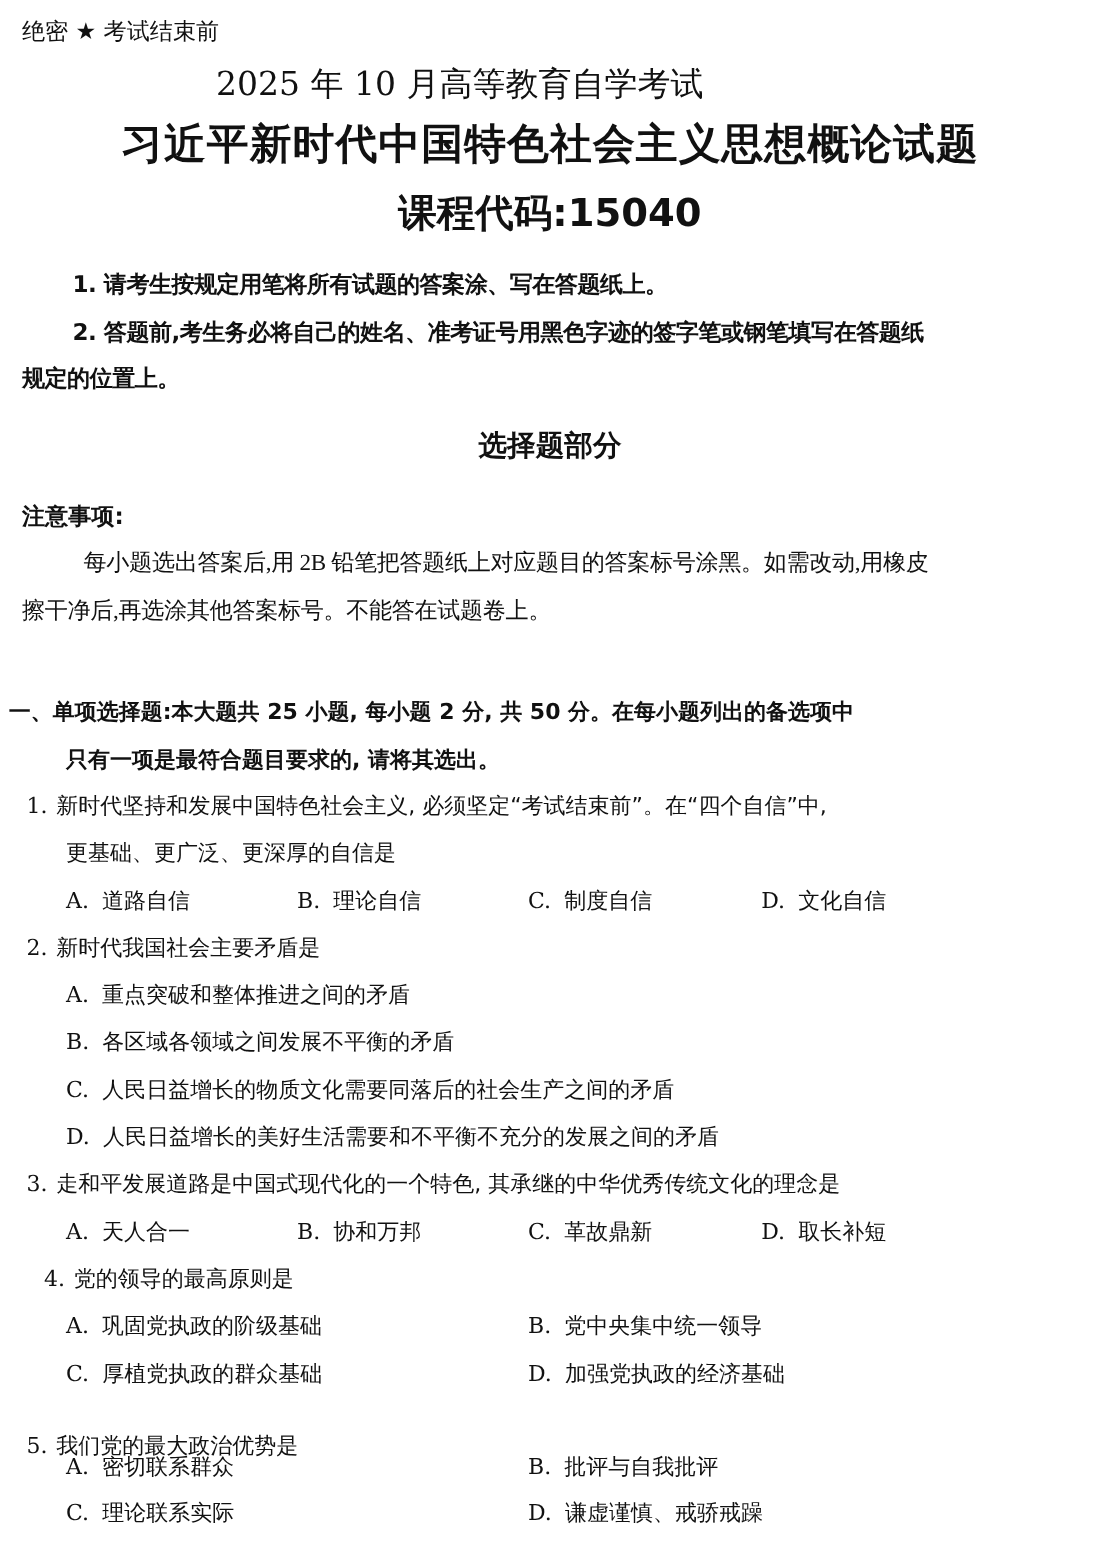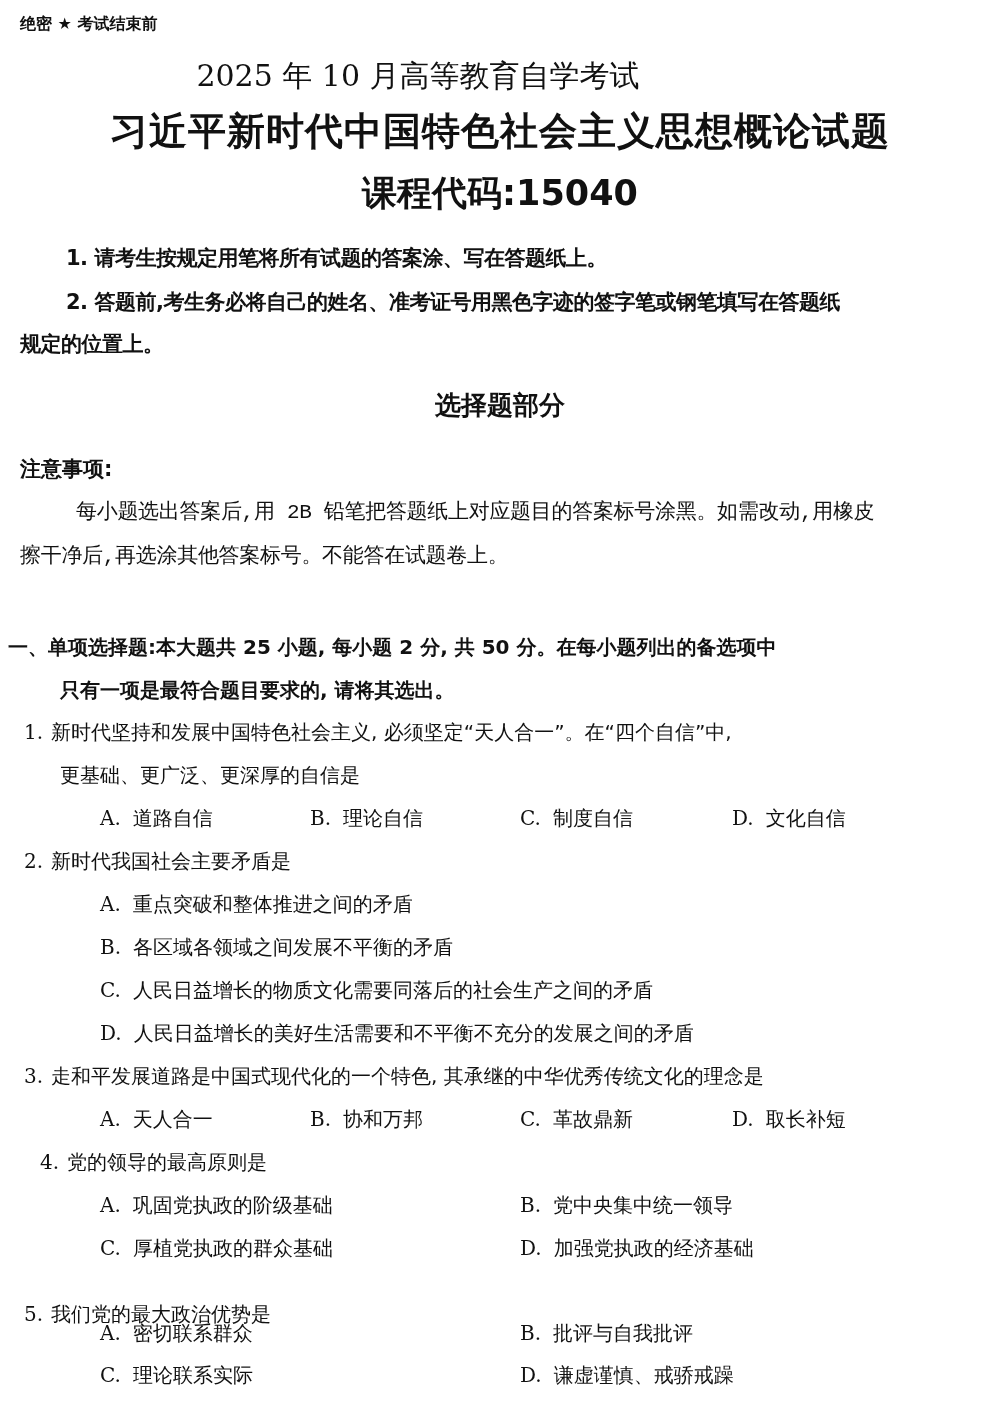--- a/index.html
+++ b/index.html
@@ -11,21 +11,21 @@
       width: 1000px;
       height: 1409px;
       position: relative;
       overflow: hidden;
       color: #111;
       font-family: "DejaVu Serif", "Liberation Serif", serif;
     }
     .abs { position: absolute; white-space: nowrap; }
     .secret {
       left: 20px; top: 14px;
-      font-size: 16px; font-weight: bold;
+      font-size: 21px; font-weight: normal;
       font-family: "DejaVu Sans", "Liberation Sans", sans-serif;
     }
     .exam-line {
       left: 0; width: 836px; top: 56px;
       text-align: center;
       font-size: 30px;
     }
     .title {
       left: 0; width: 1000px; top: 106px;
       text-align: center;
@@ -51,35 +51,34 @@
       font-size: 26px; font-weight: bold;
       font-family: "DejaVu Sans", "Liberation Sans", sans-serif;
     }
     .notice-head {
       left: 20px; top: 455px;
       font-size: 21px; font-weight: bold;
       font-family: "DejaVu Sans", "Liberation Sans", sans-serif;
     }
     .notice {
       font-size: 21px;
-      font-family: Liberation Mono, monospace;
+      font-family: Liberation Serif, serif;
       letter-spacing: -0.3px;
     }
     .part-head {
       font-size: 20px; font-weight: bold;
       font-family: "DejaVu Sans", "Liberation Sans", sans-serif;
     }
     .q {
       font-size: 20px;
       font-family: "DejaVu Sans", "Liberation Sans", sans-serif;
     }
     .opt {
       font-size: 20px;
       font-family: "DejaVu Sans", "Liberation Sans", sans-serif;
-      margin-left: 40px;
     }
     .opt .letter {
       font-family: "DejaVu Serif", "Liberation Serif", serif;
       margin-right: 12px;
     }
     .q .num {
       font-family: "DejaVu Serif", "Liberation Serif", serif;
       margin-right: 8px;
     }
   </style>
@@ -97,21 +96,21 @@
 
 <div class="abs section-title">选择题部分</div>
 <div class="abs notice-head">注意事项:</div>
 <div class="abs notice" style="left:76px; top:497px;">每小题选出答案后,用 2B 铅笔把答题纸上对应题目的答案标号涂黑。如需改动,用橡皮</div>
 <div class="abs notice" style="left:20px; top:541px;">擦干净后,再选涂其他答案标号。不能答在试题卷上。</div>
 
 <div class="abs part-head" style="left:8px; top:634px;">一、单项选择题:本大题共 25 小题, 每小题 2 分, 共 50 分。在每小题列出的备选项中</div>
 <div class="abs part-head" style="left:60px; top:677px;">只有一项是最符合题目要求的, 请将其选出。</div>
 
 <div class="abs q" style="left:24px; top:719px;">
-  <span class="num">1.</span><span>新时代坚持和发展中国特色社会主义, 必须坚定“天人合一”。在“四个自信”中,</span>
+  <span class="num">1.</span><span>新时代坚持和发展中国特色社会主义, 必须坚定“考试结束前”。在“四个自信”中,</span>
 </div>
 <div class="abs q" style="left:60px; top:762px;">更基础、更广泛、更深厚的自信是</div>
 <div class="abs opt" style="left:60px; top:805px;"><span class="letter">A.</span><span>道路自信</span></div>
 <div class="abs opt" style="left:270px; top:805px;"><span class="letter">B.</span><span>理论自信</span></div>
 <div class="abs opt" style="left:480px; top:805px;"><span class="letter">C.</span><span>制度自信</span></div>
 <div class="abs opt" style="left:692px; top:805px;"><span class="letter">D.</span><span>文化自信</span></div>
 
 <div class="abs q" style="left:24px; top:848px;">
   <span class="num">2.</span><span>新时代我国社会主要矛盾是</span>
 </div>

